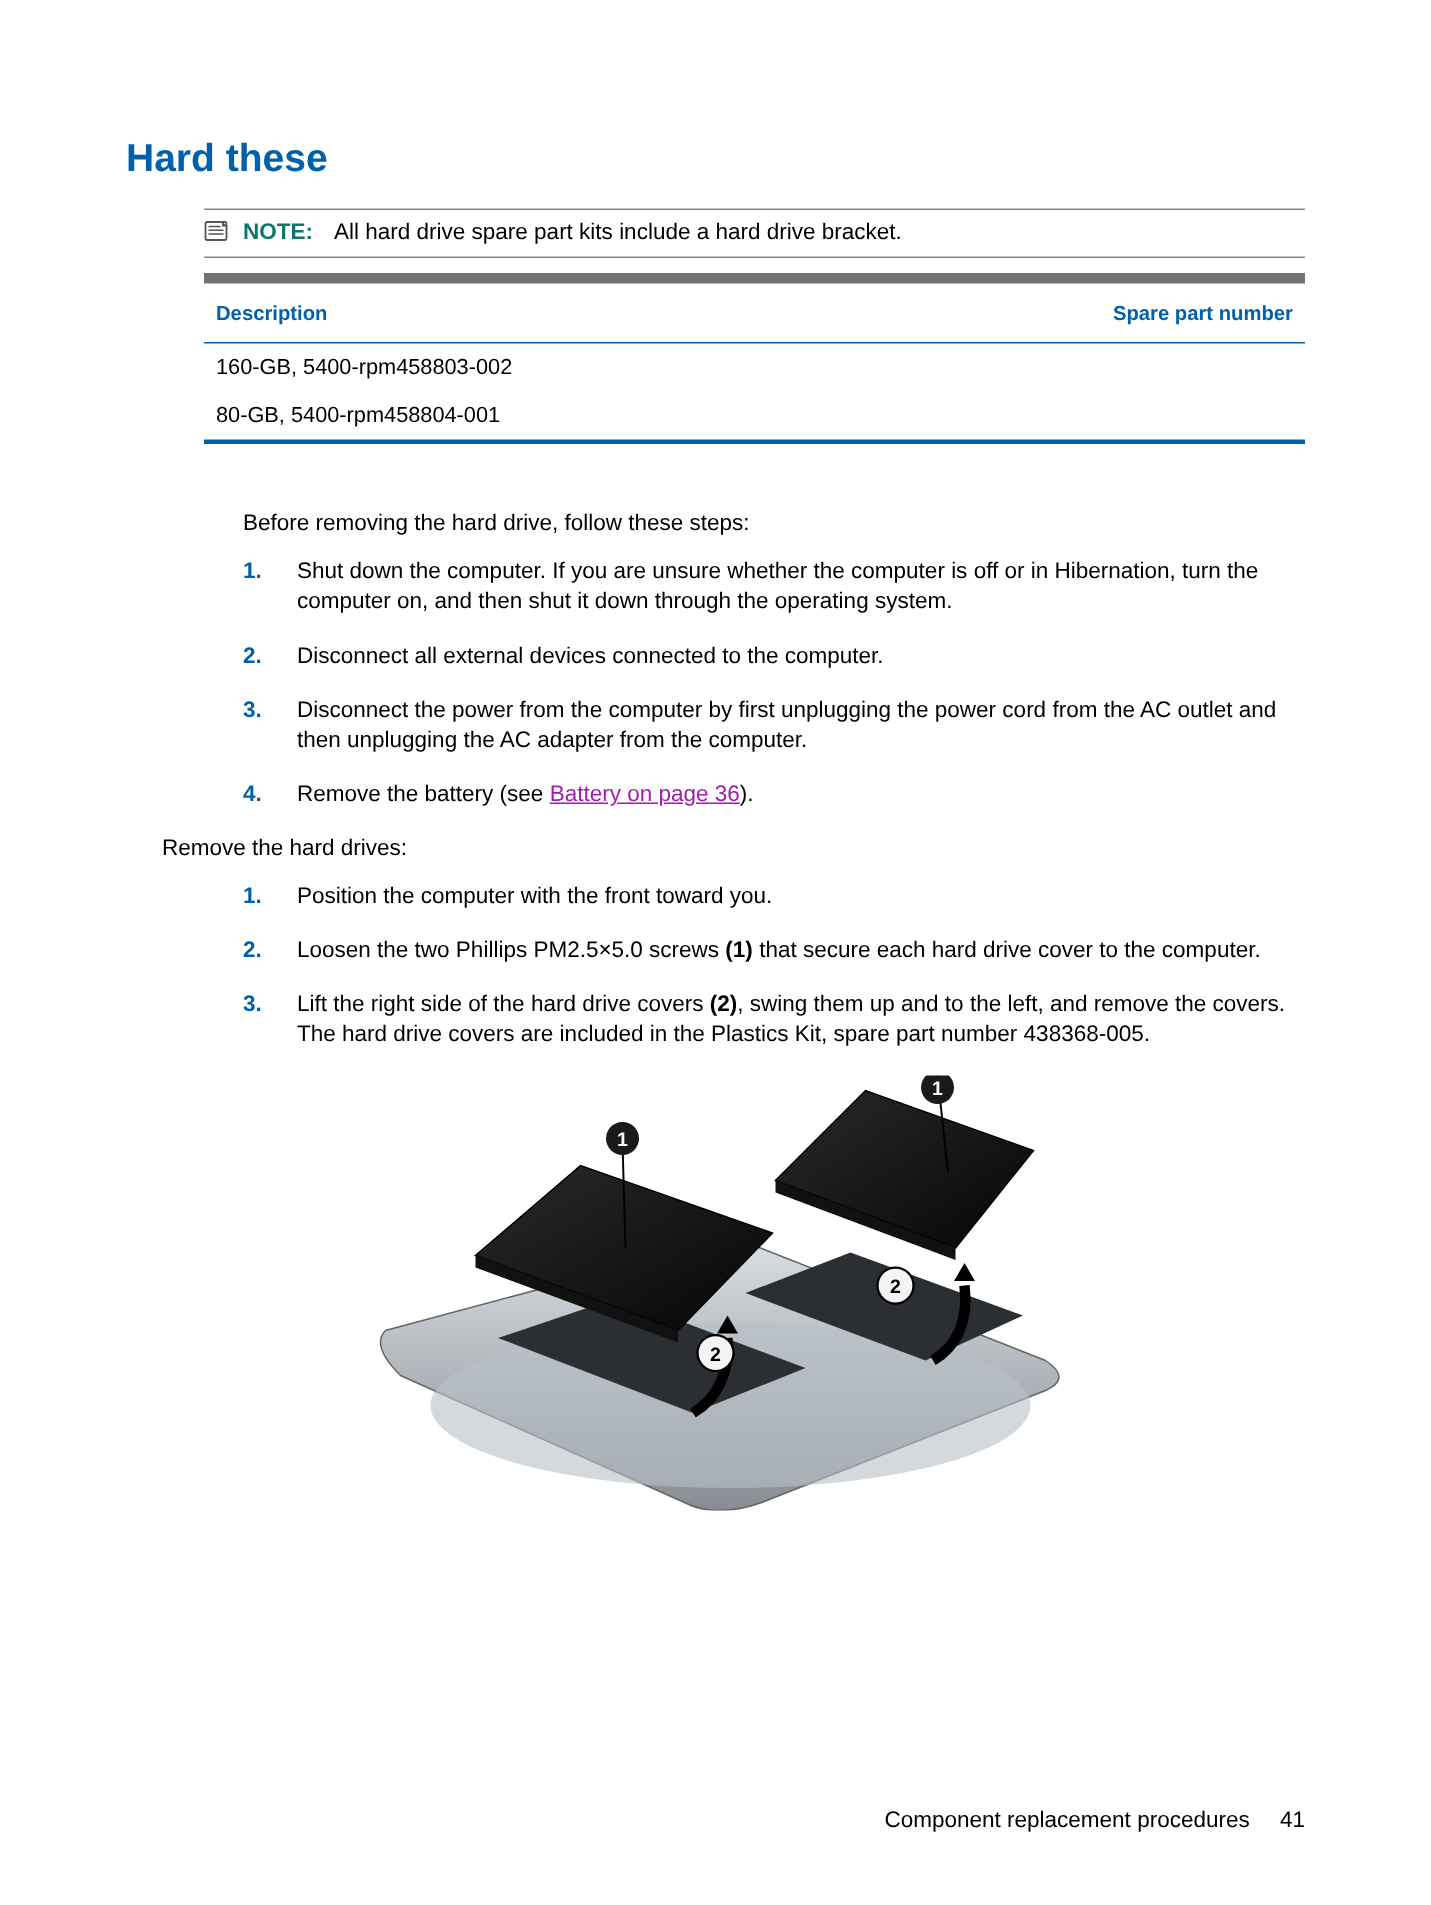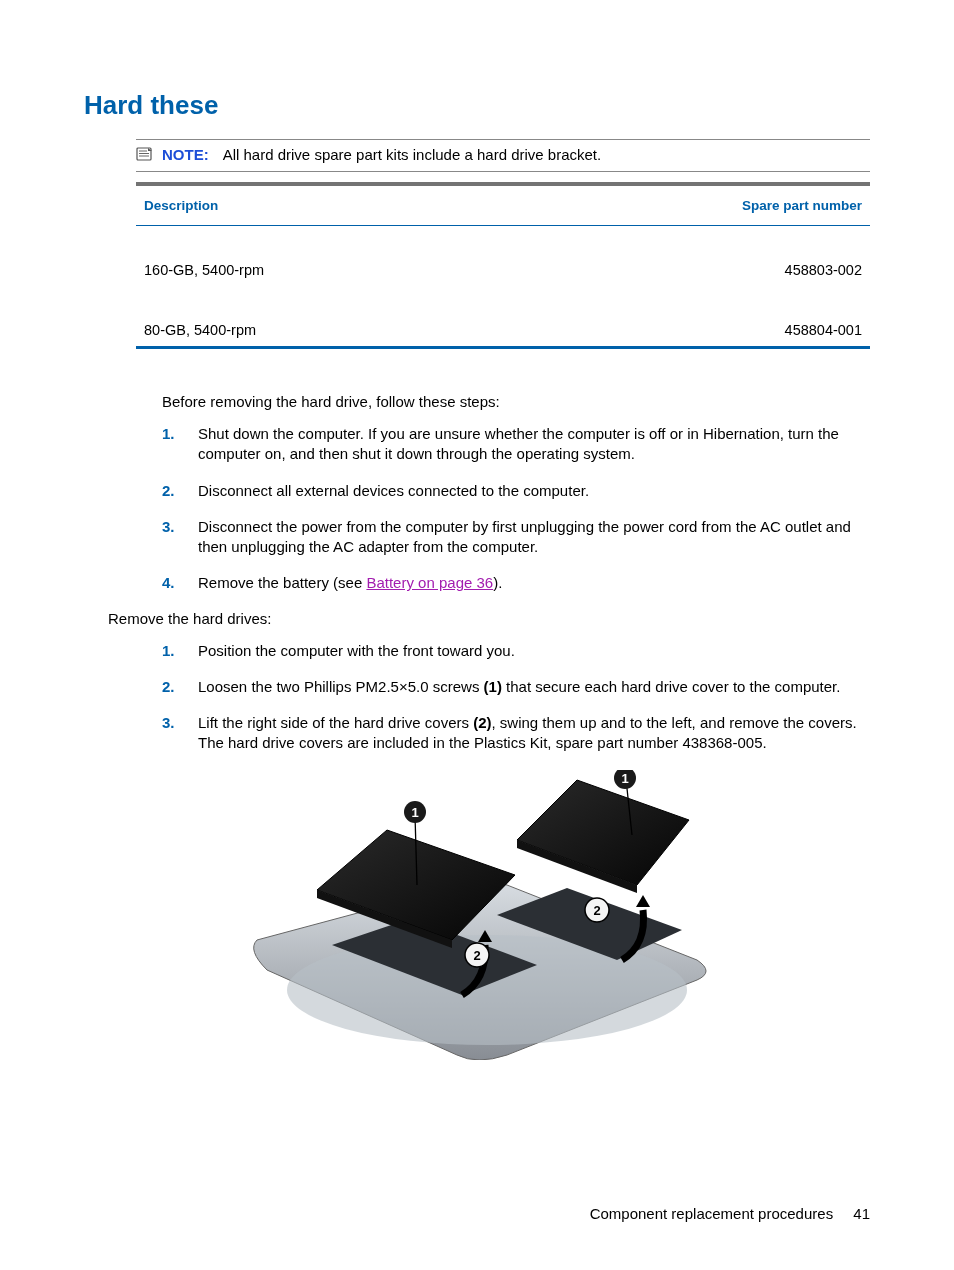--- a/index.html
+++ b/index.html
@@ -26,46 +26,45 @@
       padding: 6px 0 8px 0;
       display: flex;
       align-items: center;
       gap: 8px;
     }
     .note-icon {
       width: 18px; height: 16px;
       flex-shrink: 0;
     }
     .note-label {
-      color: #1d4ed8;
+      color: #0f766e;
       font-weight: bold;
     }
     .note-text { margin-left: 6px; }
     .parts-table {
       margin-left: 52px;
       margin-top: 10px;
-      border-top: 4px solid #737373;
+      border-top: 7px solid #737373;
       border-bottom: 3px solid #0061aa;
       width: calc(100% - 52px);
     }
     .table-header {
       display: flex;
       justify-content: space-between;
       padding: 12px 8px;
       border-bottom: 1px solid #0061aa;
       color: #0061aa;
       font-weight: bold;
       font-size: 13.5px;
     }
     .table-row {
       display: flex;
-      justify-content: space-between;
+      justify-content: flex-start;
       padding: 8px 8px;
       font-size: 14.5px;
-      margin-top: 28px;
     }
     .intro-text { margin-left: 78px; margin-top: 44px; margin-bottom: 14px; }
     .ol { margin-left: 78px; list-style: none; }
     .ol li { display: flex; gap: 18px; margin-bottom: 16px; line-height: 1.35; }
     .ol .num { color: #0061aa; font-weight: bold; min-width: 18px; }
     .ol .txt { flex: 1; }
     .link { color: #a21caf; text-decoration: underline; }
     .bold { font-weight: bold; }
     .figure {
       margin: 10px auto 0;

